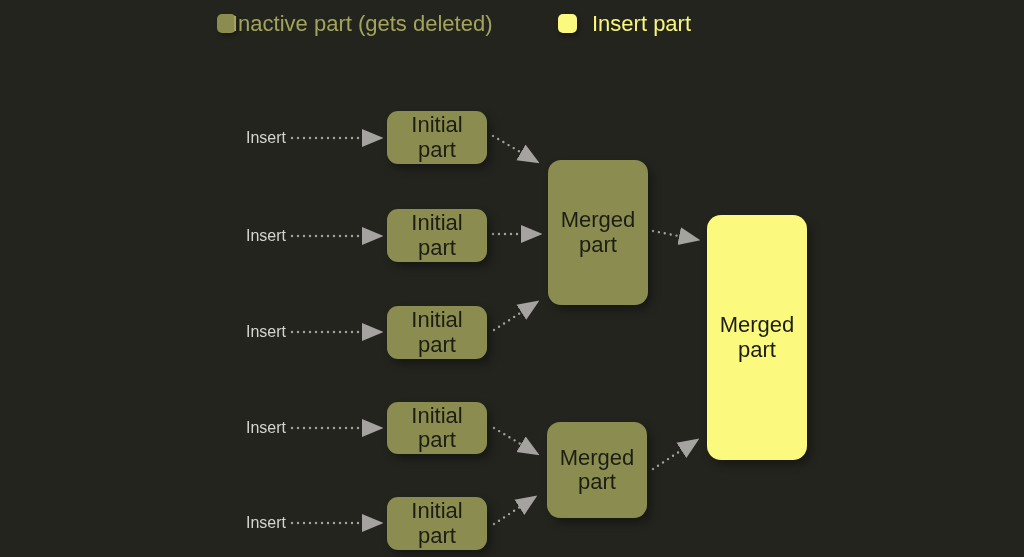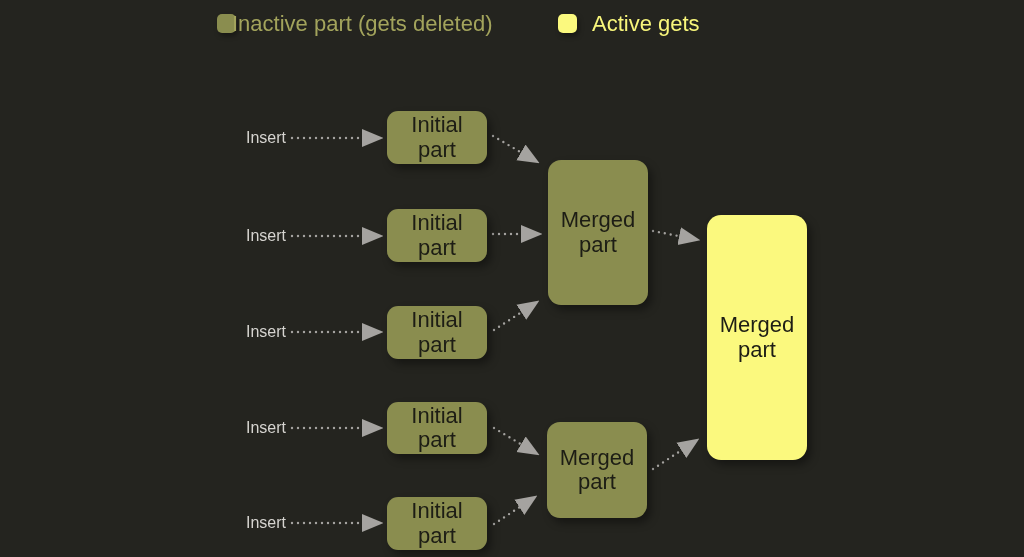--- a/index.html
+++ b/index.html
@@ -122,21 +122,21 @@
     <line class="arrow" x1="494" y1="524" x2="532" y2="499" marker-end="url(#ah)"></line>
 
     <line class="arrow" x1="653" y1="231" x2="694" y2="239" marker-end="url(#ah)"></line>
     <line class="arrow" x1="653" y1="469" x2="694" y2="442" marker-end="url(#ah)"></line>
   </svg>
 
   <div>
     <div class="legend-swatch inactive" style="left:217px; top:14px;"></div>
     <div class="legend-label inactive">Inactive part (gets deleted)</div>
     <div class="legend-swatch active" style="left:558px; top:14px;"></div>
-    <div class="legend-label active">Active gets</div>
+    <div class="legend-label active">Insert part</div>
   </div>
 
   <div class="insert-label" style="top:124px;">Insert</div>
   <div class="insert-label" style="top:222px;">Insert</div>
   <div class="insert-label" style="top:318px;">Insert</div>
   <div class="insert-label" style="top:414px;">Insert</div>
   <div class="insert-label" style="top:509px;">Insert</div>
 
   <div class="part-box inactive initial-1">Initial part</div>
   <div class="part-box inactive initial-2">Initial part</div>

